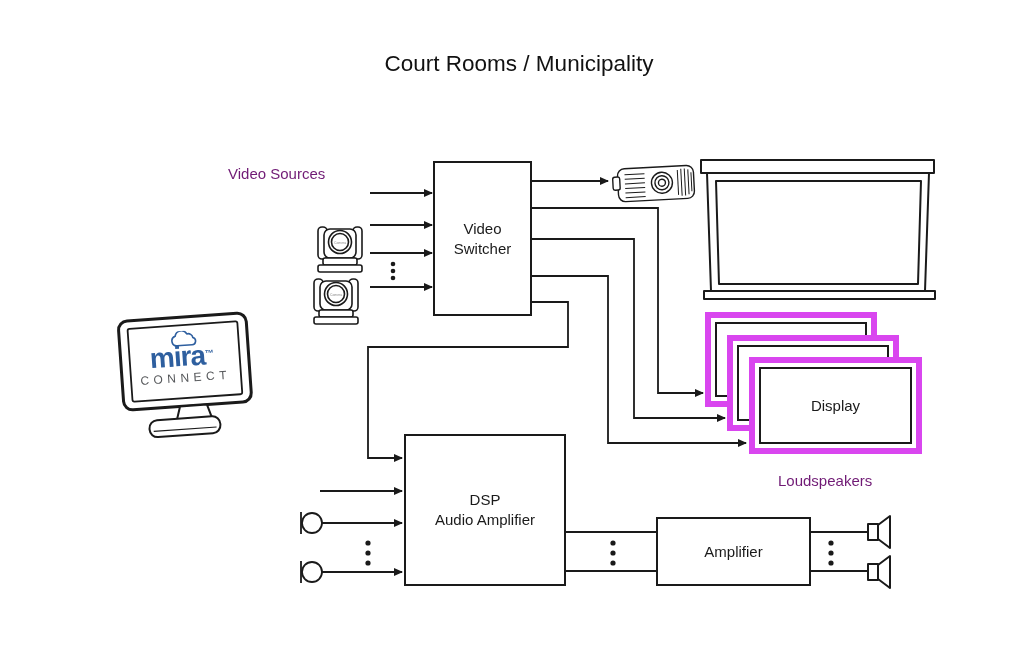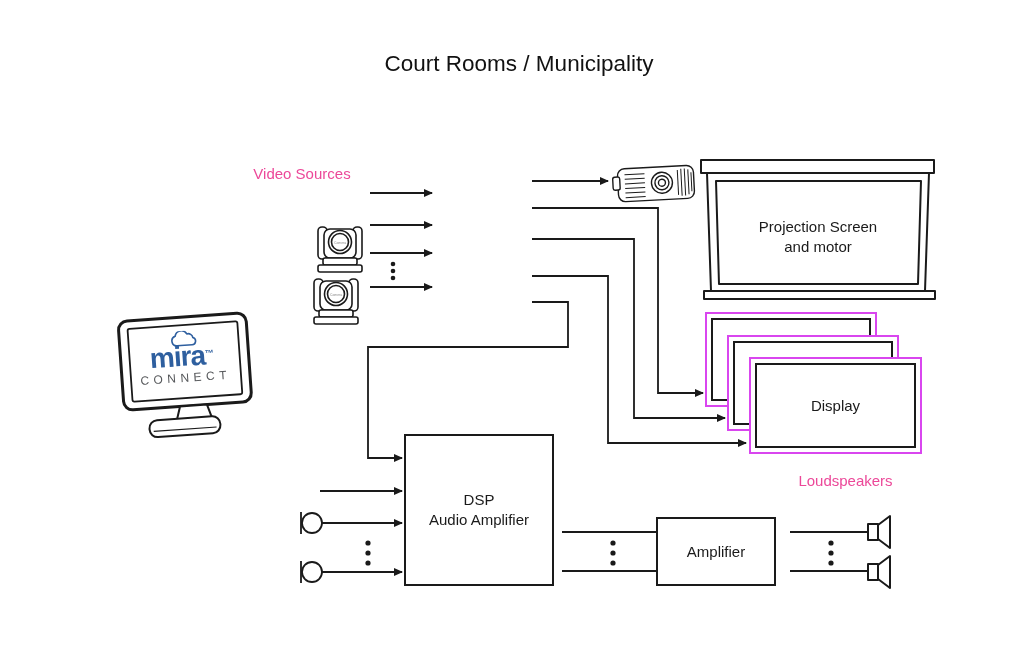--- a/index.html
+++ b/index.html
@@ -18,45 +18,44 @@
     position: absolute;
     left: 7px; top: 51px; width: 1024px;
     text-align: center;
     font-size: 22.5px;
     color: #111111;
     z-index: 2;
   }
   .label {
     position: absolute;
     font-size: 15px;
-    color: #ec4899;
-    text-align: center;
+    color: #701a75;
     z-index: 2;
     line-height: 18px;
     white-space: nowrap;
   }
   .box {
     position: absolute;
     border: 2px solid #1a1a1a;
     background: #ffffff;
     display: flex;
     flex-direction: column;
     align-items: center;
     justify-content: center;
     font-size: 15px;
     line-height: 20px;
     text-align: center;
     z-index: 2;
   }
   .box-video-switcher { left: 433px; top: 161px; width: 99px;  height: 155px; }
-  .box-dsp            { left: 404px; top: 434px; width: 150px; height: 152px; }
-  .box-amplifier      { left: 656px; top: 517px; width: 120px; height: 69px; }
+  .box-dsp            { left: 404px; top: 434px; width: 162px; height: 152px; }
+  .box-amplifier      { left: 656px; top: 517px; width: 155px; height: 69px; }
   .display {
     position: absolute;
-    border: 2px solid #d946ef;
+    border: 6px solid #d946ef;
     background: #ffffff;
     padding: 4px;
   }
   .display-inner {
     width: 100%; height: 100%;
     border: 2px solid #1a1a1a;
     background: #ffffff;
     display: flex;
     align-items: center;
     justify-content: center;
@@ -235,25 +234,25 @@
 
     <use href="#spk" x="868" y="516"></use>
     <use href="#spk" x="868" y="556"></use>
   </svg>
 
   <div class="title">Court Rooms / Municipality</div>
 
   <div class="label" style="left:228px; top:165px; width:148px;">Video Sources</div>
   <div class="label" style="left:778px; top:472px; width:135px;">Loudspeakers</div>
 
-
-  <div class="screen-text">
-    <div>Projection Screen</div>
-    <div>and motor</div>
-  </div>
+  <div class="box box-video-switcher">
+    <span>Video</span>
+    <span>Switcher</span>
+  </div>
+
 
   <div class="display display-1">
     <div class="display-inner"></div>
   </div>
   <div class="display display-2">
     <div class="display-inner"></div>
   </div>
   <div class="display display-3">
     <div class="display-inner">
       <span>Display</span>

